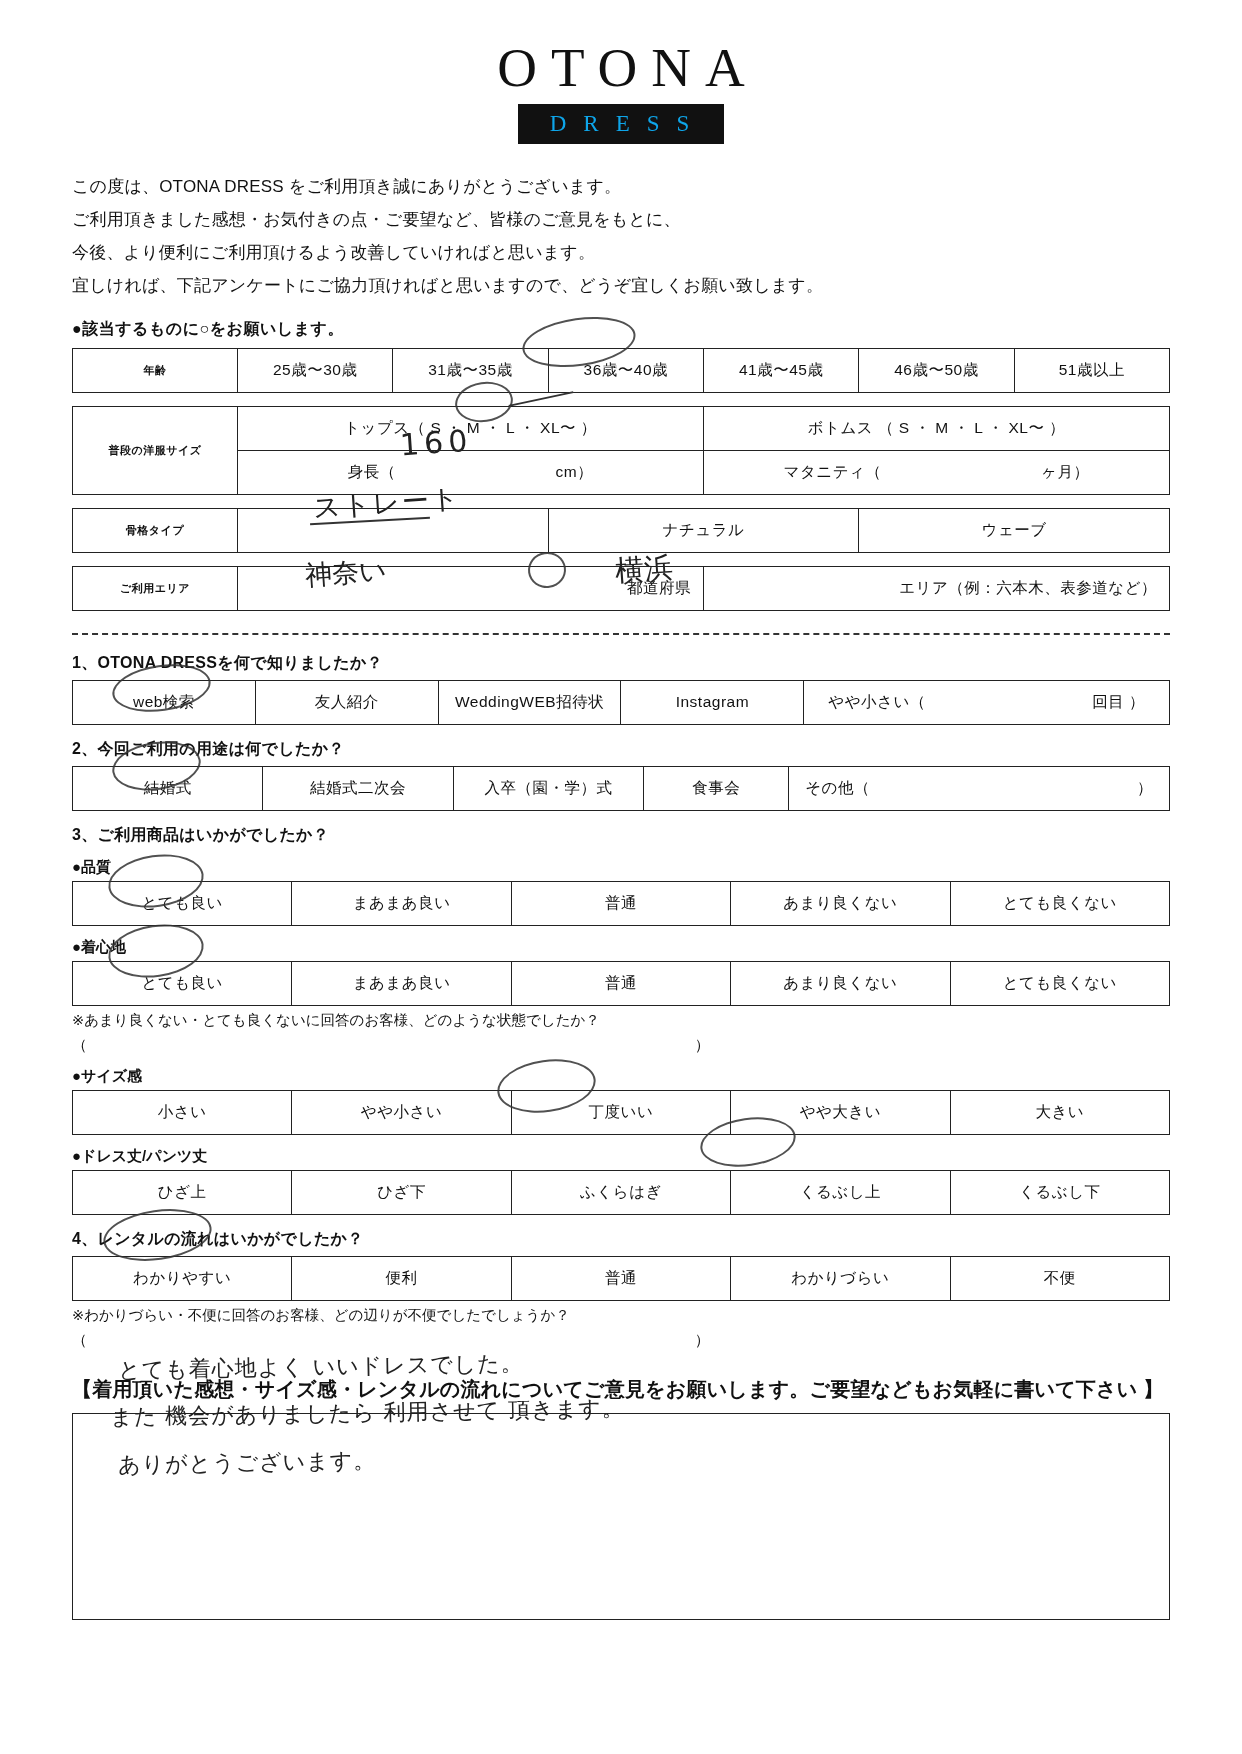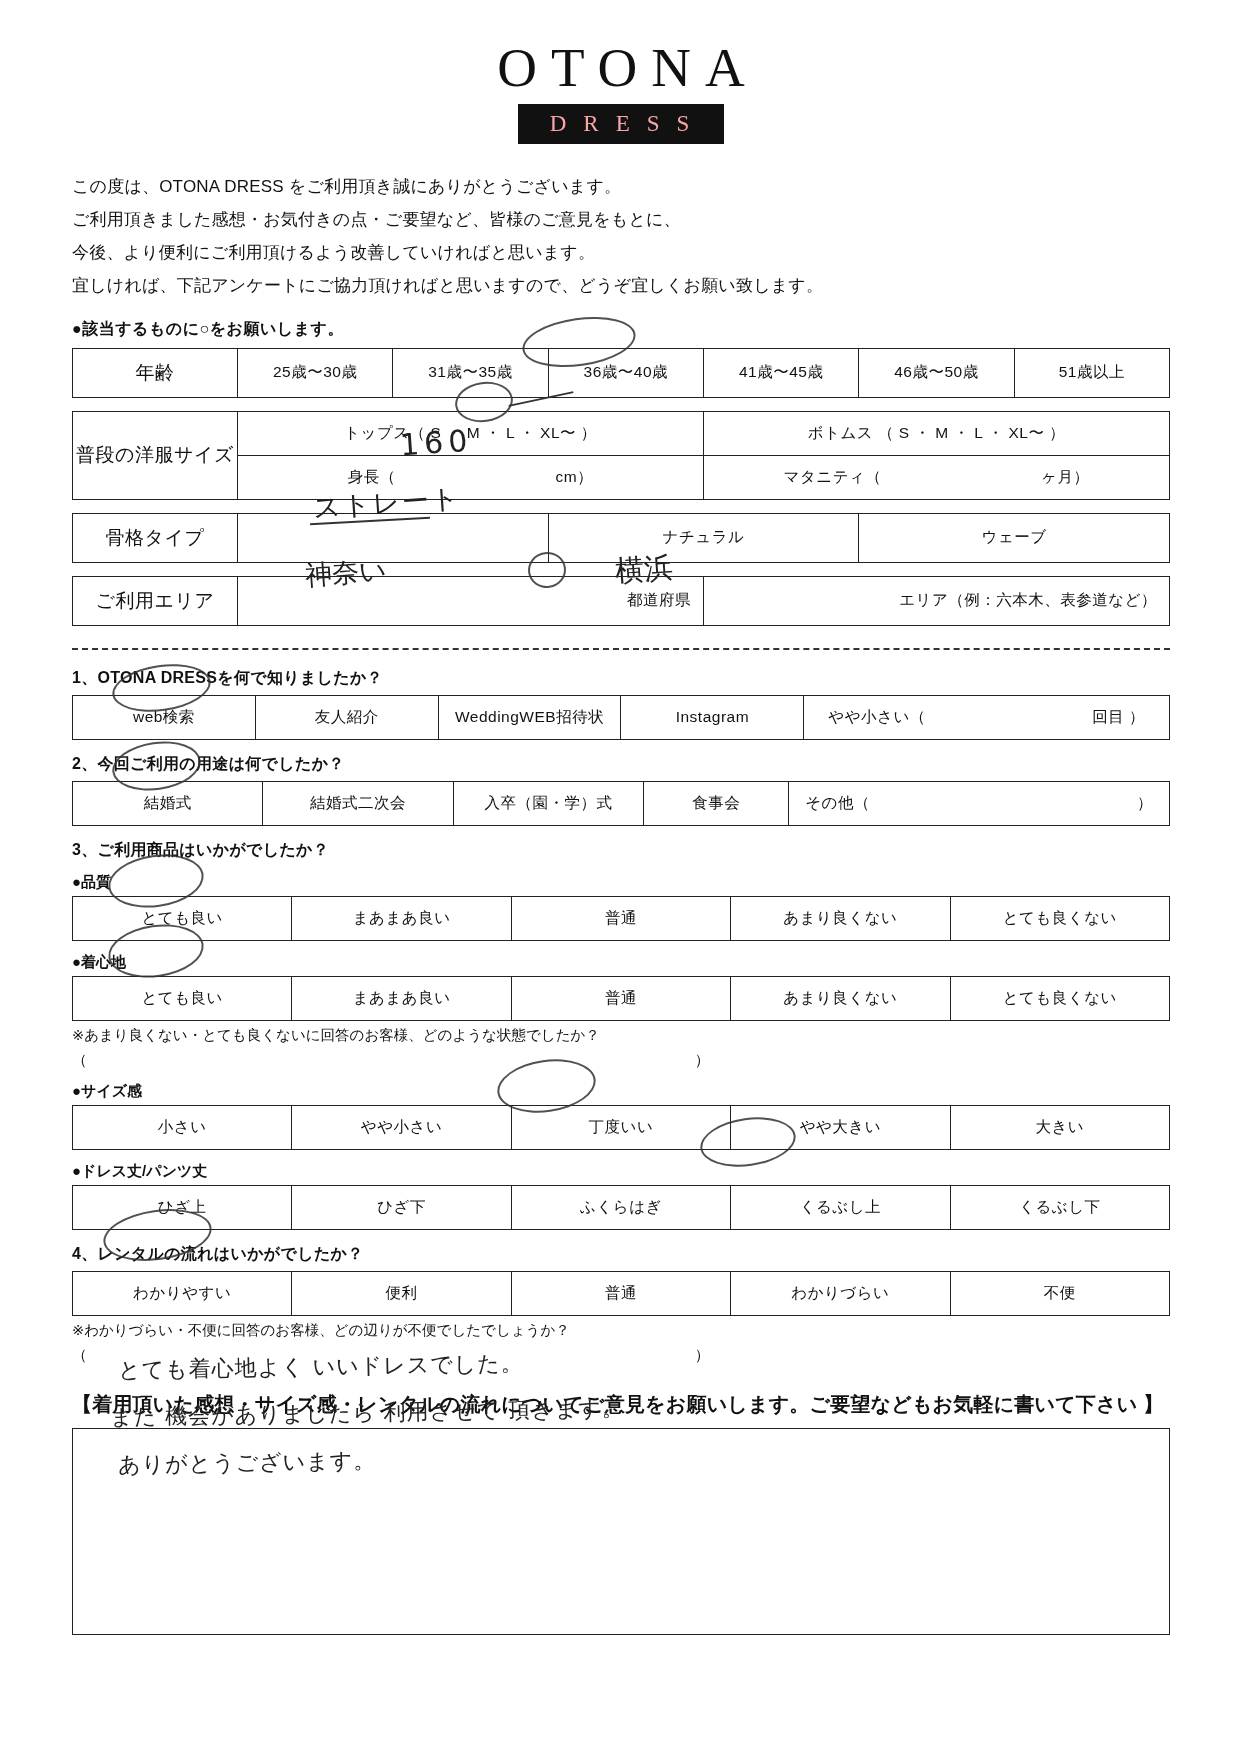--- a/index.html
+++ b/index.html
@@ -1,26 +1,26 @@
 <!DOCTYPE html>
 <html><head>
 <meta charset="utf-8">
 <style>
   html,body{margin:0;padding:0;background:#fff;}
   body{width:1242px;min-height:1754px;font-family:"Liberation Sans","DejaVu Sans",sans-serif;color:#111;position:relative;}
   .page{position:relative;width:1242px;height:1754px;box-sizing:border-box;padding:0;}
   .logo-wrap{text-align:center;padding-top:40px;}
   .logo-otona{font-family:"Liberation Serif","DejaVu Serif",serif;font-size:55px;letter-spacing:14px;font-weight:400;color:#111;line-height:1;padding-left:14px;}
-  .logo-dress{display:inline-block;background:#111;color:#fca5a5;font-size:23px;letter-spacing:17px;padding:7px 18px 7px 32px;margin-top:9px;font-family:"Liberation Serif","DejaVu Serif",serif;}
+  .logo-dress{display:inline-block;background:#111;color:#0ea5e9;font-size:23px;letter-spacing:17px;padding:7px 18px 7px 32px;margin-top:9px;font-family:"Liberation Serif","DejaVu Serif",serif;}
   .content{padding:0 72px;}
   .intro{font-size:17px;line-height:1.95;margin-top:26px;letter-spacing:.2px;}
   .instr{font-weight:bold;font-size:16px;margin-top:16px;margin-bottom:8px;letter-spacing:.5px;}
   table{border-collapse:collapse;width:100%;table-layout:fixed;}
   td{border:1px solid #222;font-size:15.5px;text-align:center;padding:11px 2px;letter-spacing:.5px;}
-  td.label{font-weight:normal;font-size:19px;}
+  td.label{font-weight:bold;font-size:11px;}
   .blk{margin-bottom:13px;}
   .dashed{border:0;border-top:2px dashed #333;margin:22px 0 18px 0;}
   .q{font-weight:bold;font-size:16px;margin:14px 0 6px 0;letter-spacing:.3px;}
   .sub{font-weight:bold;font-size:15px;margin:12px 0 4px 0;}
   .note{font-size:14.5px;margin:5px 0 0 0;}
   .paren{font-size:15px;margin:6px 0 10px 0;letter-spacing:.3px;}
   .paren span.r{float:right;margin-right:460px;}
   .freebox{border:1.5px solid #222;height:205px;margin-top:10px;position:relative;}
   .freehead{font-weight:bold;font-size:20px;border-bottom:0;margin-top:26px;letter-spacing:.2px;}
   

